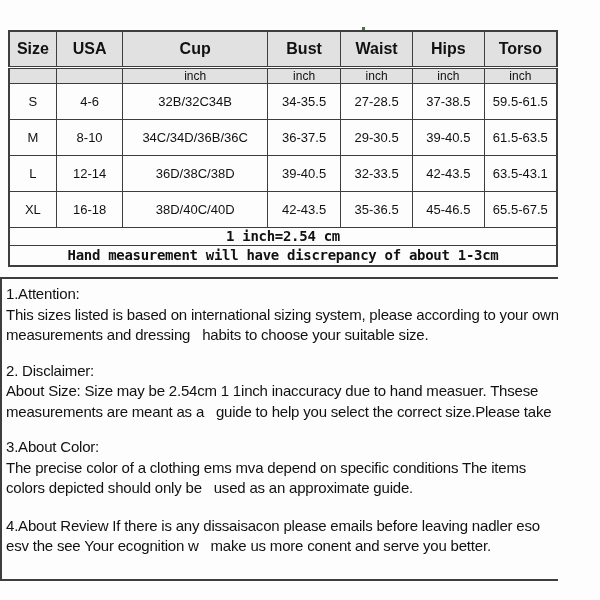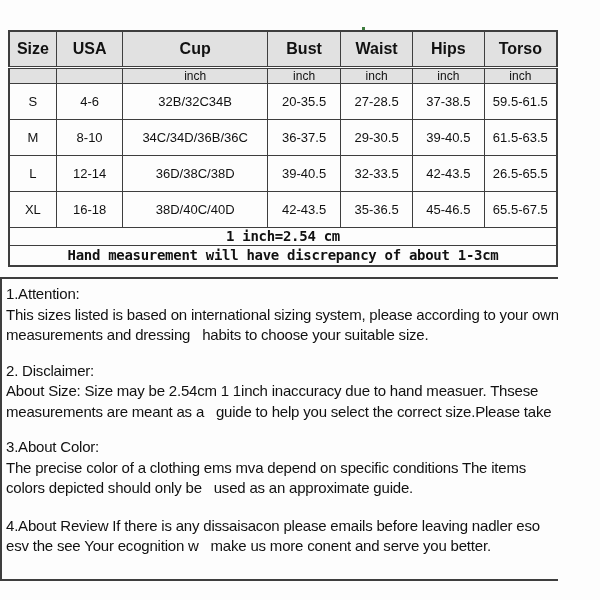--- a/index.html
+++ b/index.html
@@ -98,42 +98,42 @@
         <td>inch</td>
         <td>inch</td>
         <td>inch</td>
       </tr>
     </thead>
     <tbody>
       <tr class="r-data">
         <td>S</td>
         <td>4-6</td>
         <td>32B/32C34B</td>
-        <td>20-35.5</td>
+        <td>34-35.5</td>
         <td>27-28.5</td>
         <td>37-38.5</td>
         <td>59.5-61.5</td>
       </tr>
       <tr class="r-data">
         <td>M</td>
         <td>8-10</td>
         <td>34C/34D/36B/36C</td>
         <td>36-37.5</td>
         <td>29-30.5</td>
         <td>39-40.5</td>
         <td>61.5-63.5</td>
       </tr>
       <tr class="r-data">
         <td>L</td>
         <td>12-14</td>
         <td>36D/38C/38D</td>
         <td>39-40.5</td>
         <td>32-33.5</td>
         <td>42-43.5</td>
-        <td>26.5-65.5</td>
+        <td>63.5-43.1</td>
       </tr>
       <tr class="r-data">
         <td>XL</td>
         <td>16-18</td>
         <td>38D/40C/40D</td>
         <td>42-43.5</td>
         <td>35-36.5</td>
         <td>45-46.5</td>
         <td>65.5-67.5</td>
       </tr>

